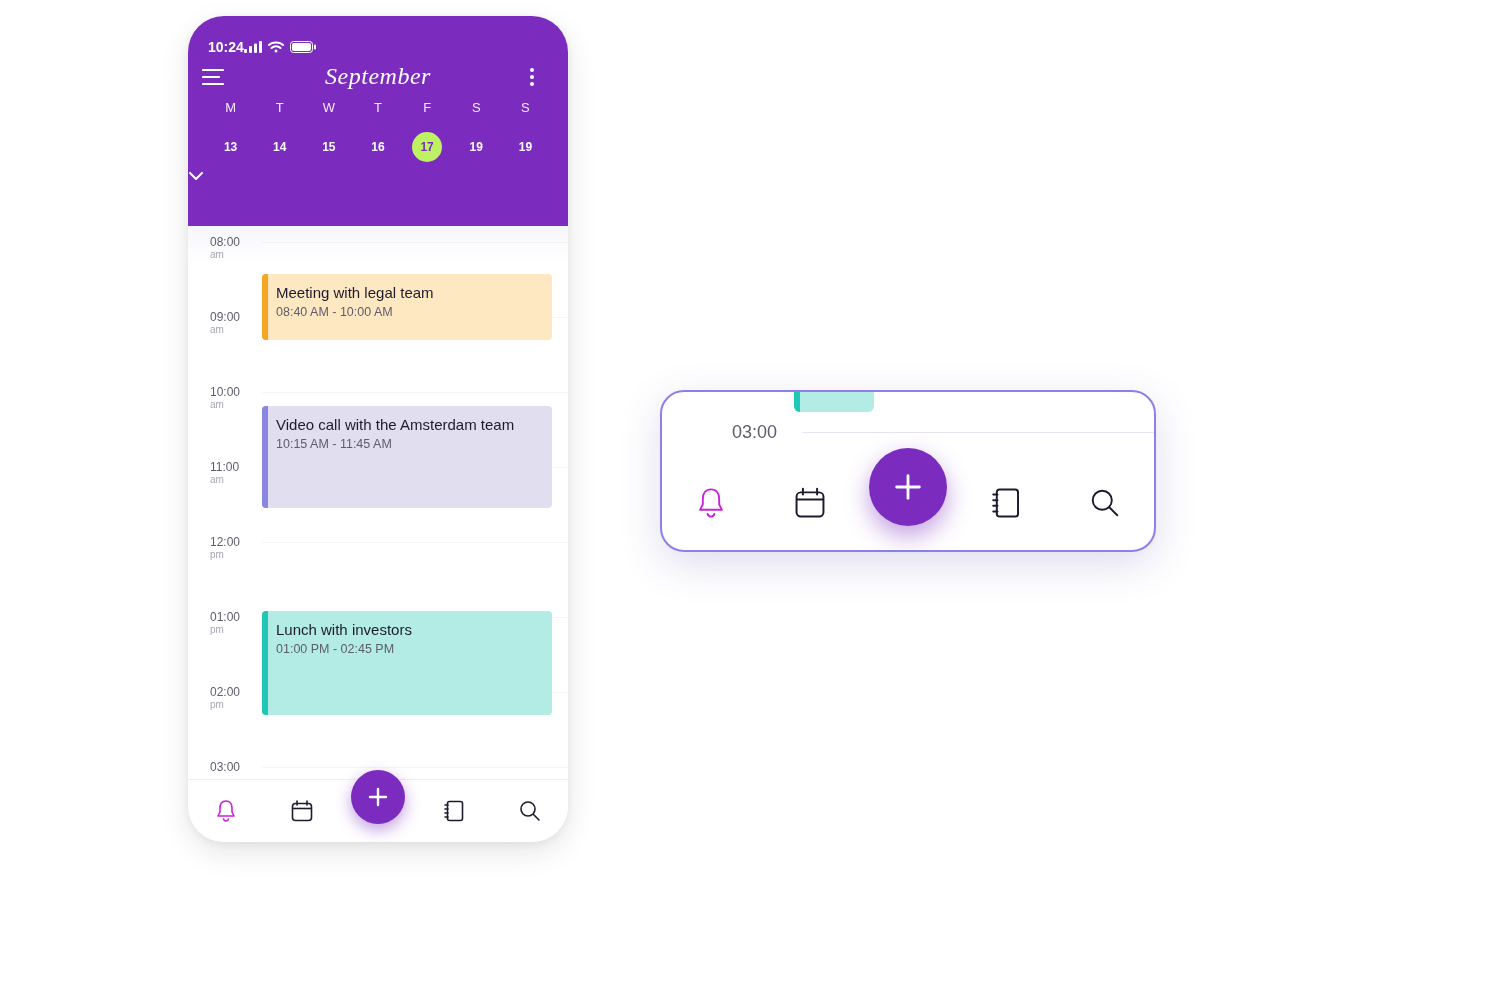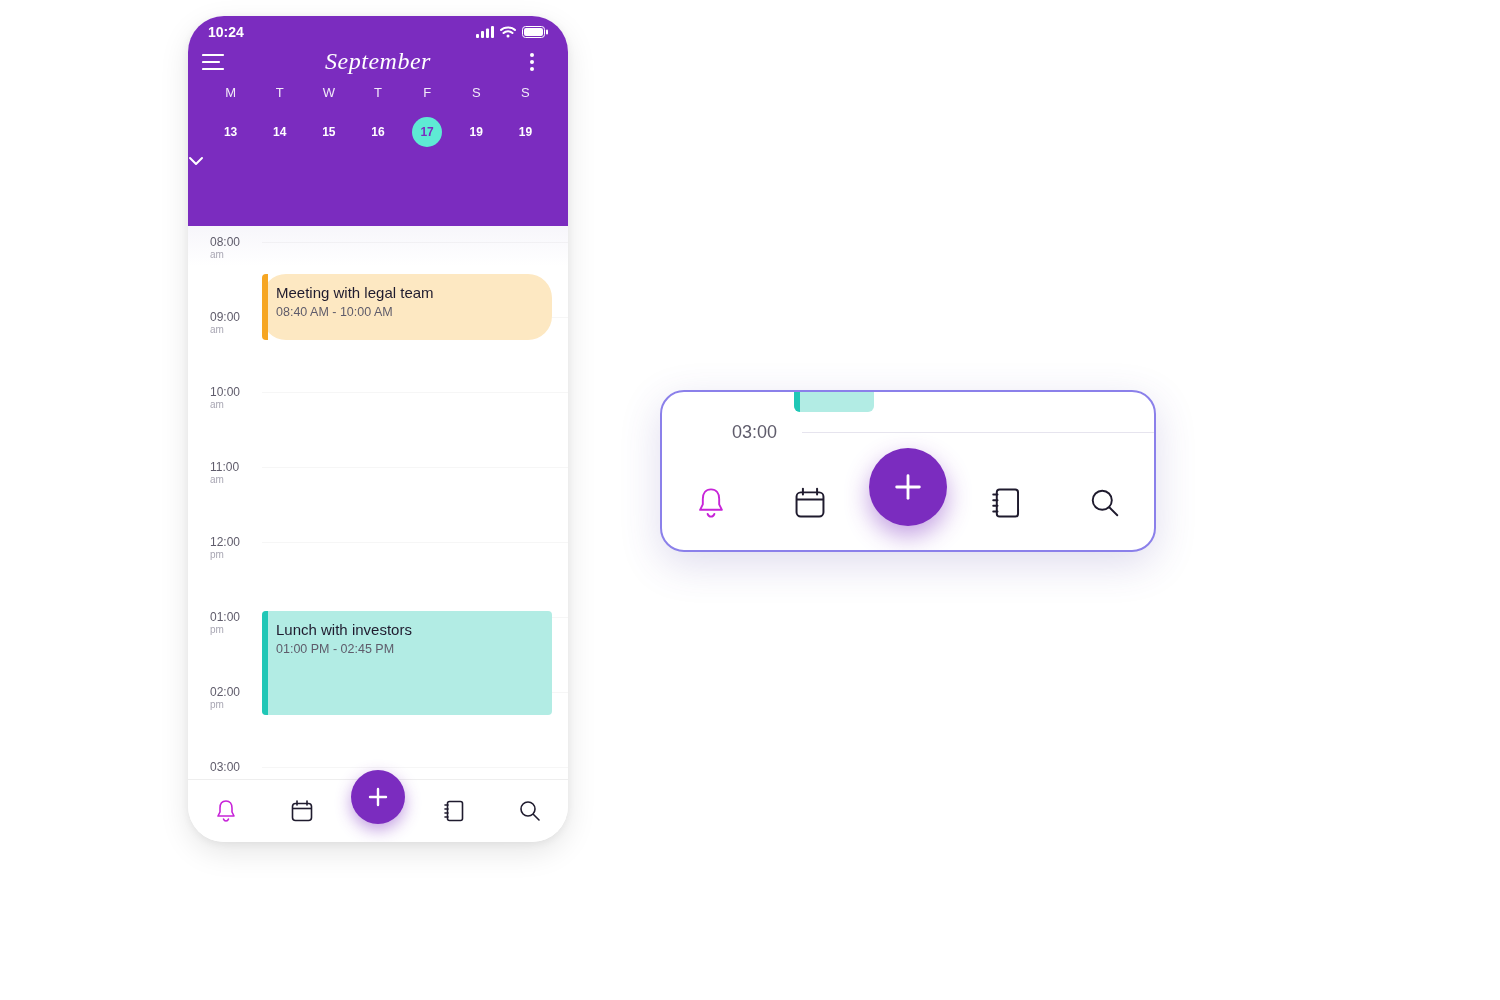--- a/index.html
+++ b/index.html
@@ -25,60 +25,60 @@
     position:absolute;left:188px;top:16px;width:380px;height:826px;
     border-radius:36px;
     background:#fff;
     box-shadow:0 10px 30px rgba(0,0,0,.10),0 2px 8px rgba(0,0,0,.06);
     overflow:hidden;
   }
   .header{
     background:var(--purple);color:#fff;height:210px;box-sizing:border-box;
   }
   .statusbar{
-    display:flex;align-items:center;justify-content:space-between;
-    padding:8px 20px 4px;font-size:14px;font-weight:600;
+    display:flex;align-items:center;
+    padding:23px 20px 4px;font-size:14px;font-weight:600;
   }
   .status-icons{display:flex;gap:6px;align-items:center;}
   .titlebar{
     display:flex;align-items:center;padding:4px 14px 10px;
   }
   .titlebar .spacer{flex:1;}
   .month{
     font-family:Georgia,'Times New Roman',serif;font-style:italic;font-size:24px;font-weight:500;letter-spacing:.5px;
   }
   .hamburger{width:24px;}
   .kebab{width:24px;text-align:center;}
   .weekrow, .dayrow{
     display:grid;grid-template-columns:repeat(7,1fr);
     padding:0 18px;text-align:center;font-size:13px;
   }
   .weekrow span{opacity:.9;font-weight:500;}
   .dayrow{margin-top:16px;font-size:12px;font-weight:600;}
   .dayrow .cell{display:flex;align-items:center;justify-content:center;height:32px;}
-  .dayrow .today{background:#5eead4;color:var(--purple);border-radius:50%;width:30px;height:30px;line-height:30px;margin:11px auto;font-weight:700;}
+  .dayrow .today{background:#bef264;color:var(--purple);border-radius:50%;width:30px;height:30px;line-height:30px;margin:11px auto;font-weight:700;}
   .chev-row{text-align:center;margin-top:8px;}
 
   
   .agenda{
     position:relative;height:560px;background:linear-gradient(#f7f6fb,#ffffff 40px);
     overflow:hidden;
   }
   .slot{position:absolute;left:22px;font-size:12px;color:var(--muted);line-height:1.1;}
   .slot small{font-size:10px;color:var(--grey);display:block;}
   .hourline{position:absolute;left:74px;right:0;height:0;border-top:1px solid rgba(0,0,0,0.035);}
 
   .event{
     position:absolute;left:74px;right:16px;border-radius:4px;
     padding:10px 14px;box-sizing:border-box;
   }
   .event .stripe{position:absolute;left:0;top:0;bottom:0;width:6px;border-top-left-radius:4px;border-bottom-left-radius:4px;}
   .event .title{font-size:15px;color:var(--text);font-weight:500;}
   .event .time{font-size:12.5px;color:var(--muted);margin-top:4px;}
-  .ev-orange{background:var(--orange-fill);border-radius:24px;} .ev-orange .stripe{background:var(--orange);}
+  .ev-orange{background:var(--orange-fill);} .ev-orange .stripe{background:var(--orange);}
   .ev-lav{background:var(--lavender-fill);} .ev-lav .stripe{background:var(--lavender);}
   .ev-teal{background:var(--teal-fill);}    .ev-teal .stripe{background:var(--teal);}
 
   
   .tabbar{
     position:absolute;bottom:0;left:0;right:0;height:62px;
     background:#fff;border-top:1px solid #eee;
     display:grid;grid-template-columns:repeat(5,1fr);align-items:center;justify-items:center;
   }
   .fab{
@@ -219,20 +219,25 @@
         <div class="hourline" style="top: 391px;"></div>
         <div class="slot" style="top: 460px;">02:00<small>pm</small></div>
         <div class="hourline" style="top: 466px;"></div>
         <div class="slot" style="top: 535px;">03:00</div>
         <div class="hourline" style="top: 541px;"></div>
         <div class="event ev-orange" style="top: 48px; height: 66px;">
           <div class="stripe"></div>
           <div class="title">Meeting with legal team</div>
           <div class="time">08:40 AM - 10:00 AM</div>
         </div>
+        <div class="event ev-lav" style="top: 180px; height: 102px;">
+          <div class="stripe"></div>
+          <div class="title">Video call with the Amsterdam team</div>
+          <div class="time">10:15 AM - 11:45 AM</div>
+        </div>
         <div class="event ev-teal" style="top: 385px; height: 104px;">
           <div class="stripe"></div>
           <div class="title">Lunch with investors</div>
           <div class="time">01:00 PM - 02:45 PM</div>
         </div>
       </div>
 
     <div class="tabbar">
       <span>
         <svg width="22" height="24" viewBox="0 0 22 24">

